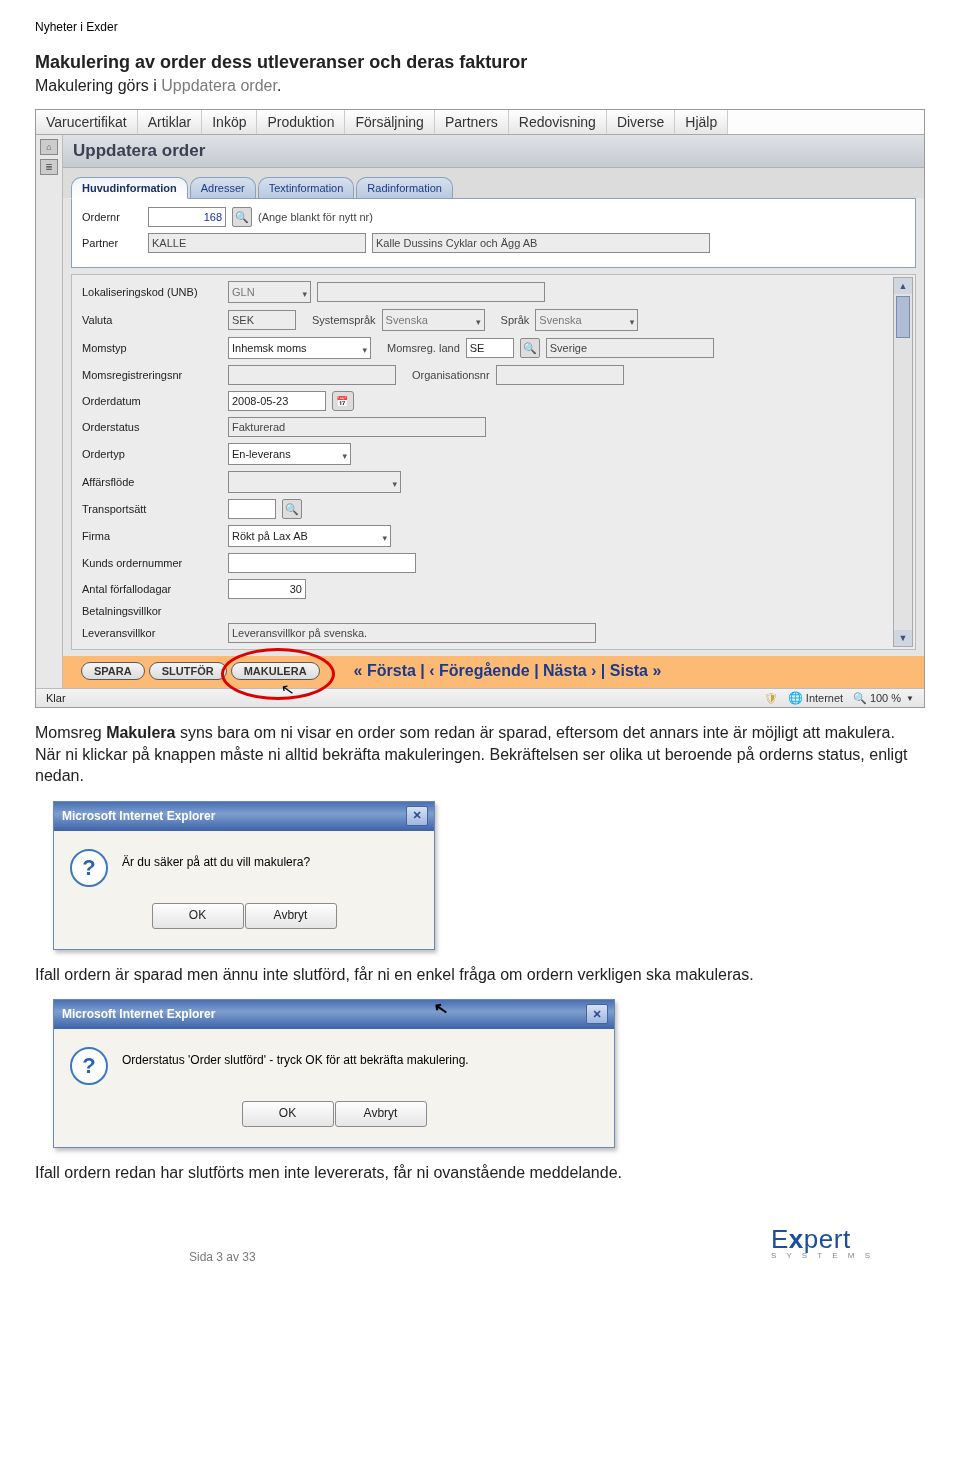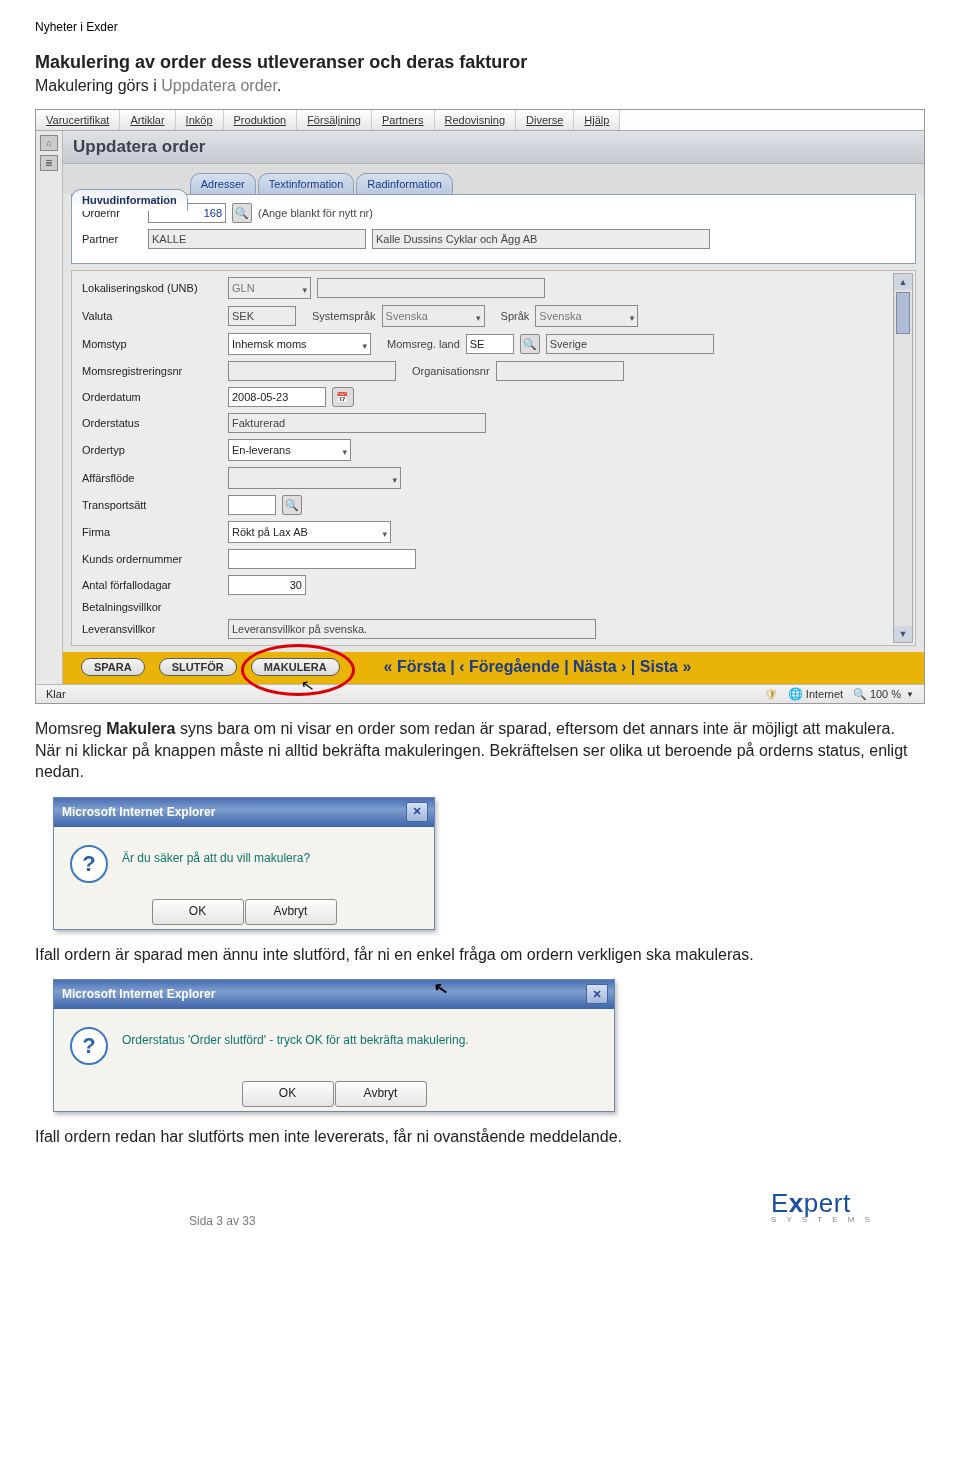--- a/index.html
+++ b/index.html
@@ -42,26 +42,25 @@
     background: #e5e5e5;
     margin-bottom: 6px;
   }
   .menubar {
     display: flex;
     background: #fdfdfd;
     border-bottom: 1px solid #aaa;
     padding: 0;
   }
   .menu-item {
-    font-size: 11px;
+    font-size: 14px;
     padding: 4px 10px;
     border-right: 1px solid #ccc;
     background: linear-gradient(#fff, #e6e6e6);
     color: #333;
-    text-decoration: underline;
   }
   .menu-spacer { flex: 1; background: #fdfdfd; }
 
   .leftgutter-and-body {
     display: flex;
   }
   .leftgutter {
     width: 26px;
     background: #e8e8e8;
     border-right: 1px solid #bbb;
@@ -109,21 +108,21 @@
     margin-right:2px;
     background: linear-gradient(#d6e0ee, #b9c9df);
     color:#1a3a8a;
   }
   .tab.active {
     background: linear-gradient(#eef2f8, #fff);
     font-weight:bold;
     color:#1a2f66;
     border-bottom:1px solid #fff;
     position:relative;
-    top:17px;
+    top:1px;
   }
 
   .tab-panel {
     background:#fff;
     border:1px solid #8aa1bd;
     margin: 0 8px 6px 8px;
     padding:8px 10px;
     font-size:11px;
   }
   .fieldrow {
@@ -192,23 +191,23 @@
   .print-link {
     padding: 4px 16px;
     color:#1a3a8a;
     font-weight:bold;
     font-size:12px;
     text-decoration:underline;
   }
   .action-bar {
     display:flex;
     align-items:center;
-    gap:14px;
+    gap:4px;
     padding: 6px 18px 8px 18px;
-    background:#eab308;
+    background:#fdba74;
   }
   .pill-btn {
     border:1.5px solid #5a5a5a;
     border-radius:10px;
     background:linear-gradient(#f5f5f5,#dcdcdc);
     padding:2px 12px;
     font-size:11px;
     font-weight:bold;
     color:#333;
   }
@@ -276,26 +275,26 @@
     gap:14px;
     padding:18px 16px 10px 16px;
   }
   .ie-q {
     width:34px;height:34px;border-radius:50%;
     background:#fff;border:2px solid #3b78c4;
     color:#2a63b0;font-size:22px;font-weight:bold;
     display:flex;align-items:center;justify-content:center;
     flex:0 0 auto;
   }
-  .ie-msg { color:#0f766e; padding-top:6px; }
+  .ie-msg { color:#000000; padding-top:6px; }
   .ie-btns {
     display:flex;
     gap:1px;
     justify-content:center;
-    padding: 6px 0 4px 0;
+    padding: 6px 0 20px 0;
   }
   .ie-btn {
     width:90px;
     height:24px;
     border:1px solid #8b8b8b;
     background:linear-gradient(#fefefe,#e5e5e5);
     border-radius:3px;
     font-size:12px;
     text-align:center;
     line-height:22px;

